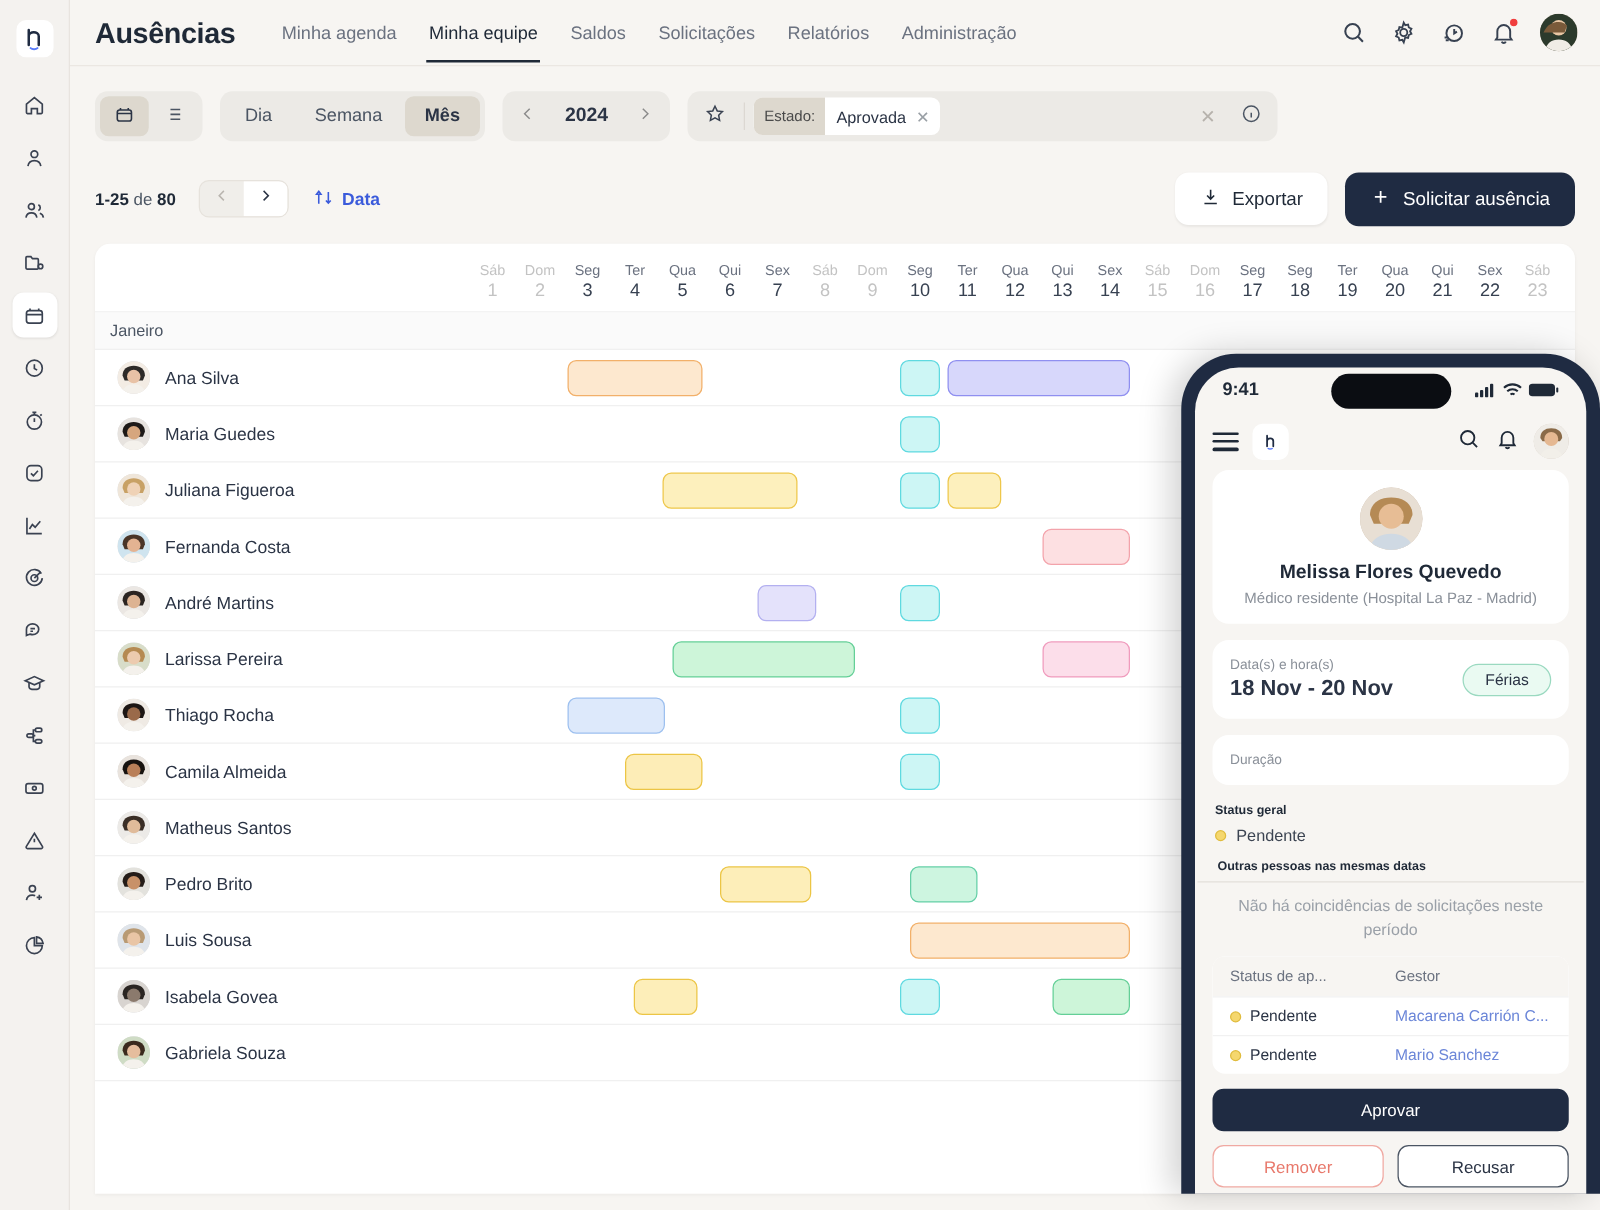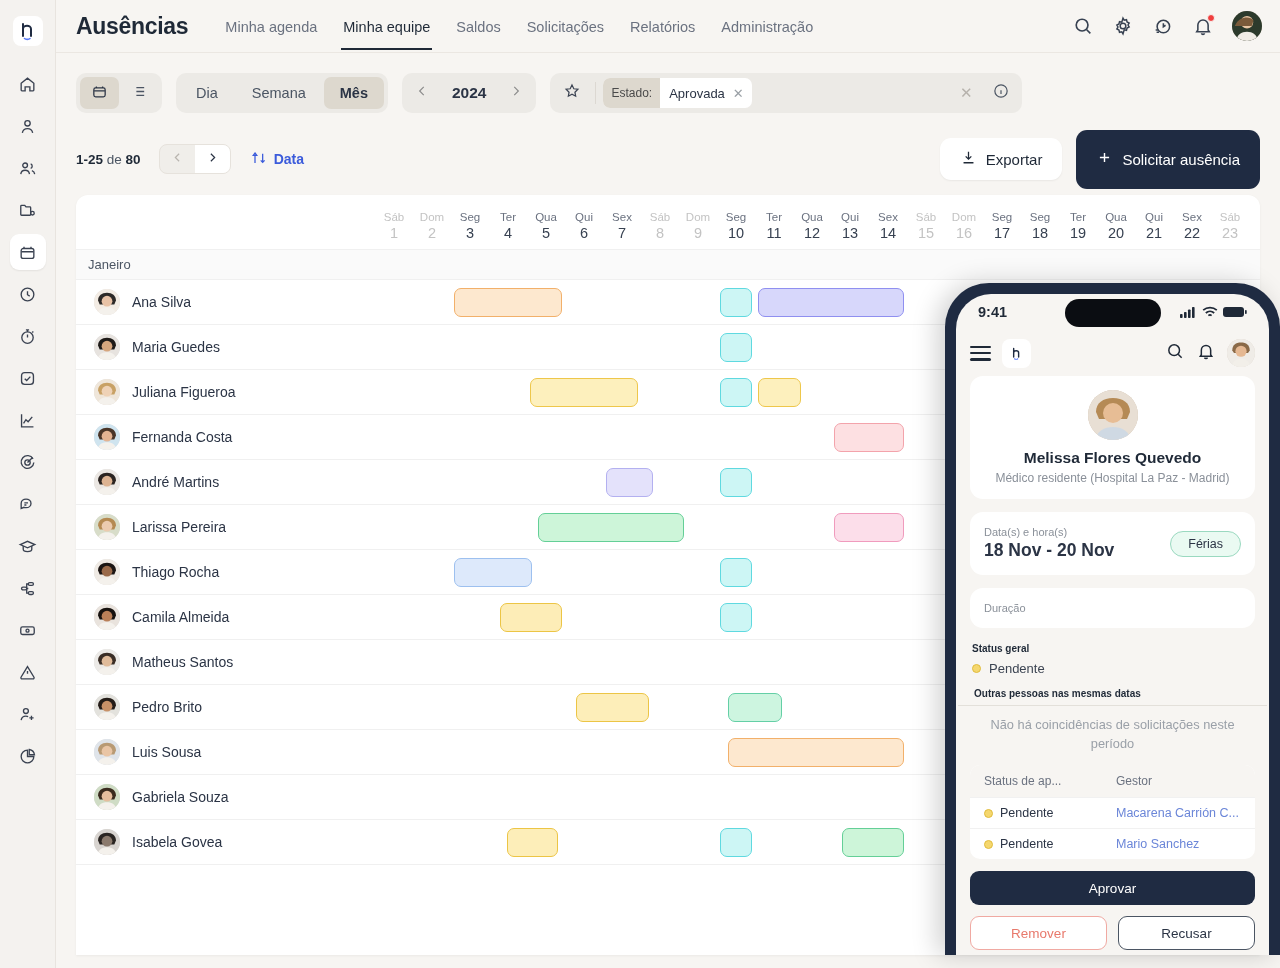--- a/index.html
+++ b/index.html
@@ -129,21 +129,21 @@
   .sortbtn { display:flex;align-items:center;gap:7px;margin-left:20px;color:#3b5bdb;font-size:14px;font-weight:600;}
   .sortbtn svg{width:16px;height:16px;}
   #subbar-right { margin-left:auto; display:flex; align-items:center; gap:14px; }
   .btn-ghost {
     display:flex;align-items:center;gap:9px;height:42px;padding:0 20px;
     background:#fff;border-radius:11px;font-size:15px;color:#1f2937;
     box-shadow:0 1px 2px rgba(0,0,0,.06);
   }
   .btn-ghost svg{width:17px;height:17px;}
   .btn-dark {
-    display:flex;align-items:center;gap:9px;height:59px;padding:16px 20px;
+    display:flex;align-items:center;gap:9px;height:43px;padding:16px 20px;
     background:#1f2b42;border-radius:11px;font-size:15px;color:#fff;font-weight:500;
   }
   .btn-dark svg{width:17px;height:17px;}
 
   
   #cal {
     position:absolute; left:76px; top:195px; width:1184px; height:760px;
     background:#fff; border-radius:12px 12px 0 0; overflow:hidden;
     box-shadow:0 1px 3px rgba(0,0,0,.05);
   }
@@ -842,47 +842,47 @@
           <div class="nm">Luis Sousa</div>
         </div>
         <div class="track">
           <div class="bar" style="left: 352.6px; width: 176.4px; background: rgb(253, 232, 207); border-color: rgb(242, 176, 106);"></div>
         </div>
       </div>
       <div class="row">
         <div class="namecol">
           <div class="av">
             <svg viewBox="0 0 32 32">
-              <rect width="32" height="32" fill="#cfdcc5"></rect>
-              <path d="M5 14c0-6 4.5-9.5 11-9.5S27 8 27 14l-2 5H7z" fill="#3a2a1e"></path>
-              <circle cx="16" cy="15" r="6.6" fill="#e5bd9d"></circle>
-              <path d="M4 32c1.4-6.4 5.8-9.4 12-9.4s10.6 3 12 9.4z" fill="#f4f1ec"></path>
-            </svg>
-          </div>
-          <div class="nm">Gabriela Souza</div>
-        </div>
-        <div class="track"></div>
-      </div>
-      <div class="row">
-        <div class="namecol">
-          <div class="av">
-            <svg viewBox="0 0 32 32">
               <rect width="32" height="32" fill="#d8d4d0"></rect>
               <path d="M5 14c0-6 4.5-9.5 11-9.5S27 8 27 14l-2 5H7z" fill="#2a2522"></path>
               <circle cx="16" cy="15" r="6.6" fill="#8b7a6d"></circle>
               <path d="M4 32c1.4-6.4 5.8-9.4 12-9.4s10.6 3 12 9.4z" fill="#f4f1ec"></path>
             </svg>
           </div>
           <div class="nm">Isabela Govea</div>
         </div>
         <div class="track">
           <div class="bar" style="left: 132.2px; width: 51px; background: rgb(253, 238, 185); border-color: rgb(236, 197, 69);"></div>
           <div class="bar" style="left: 345px; width: 32px; background: rgb(205, 246, 245); border-color: rgb(95, 217, 224);"></div>
           <div class="bar" style="left: 466.6px; width: 62.4px; background: rgb(205, 245, 217); border-color: rgb(100, 207, 151);"></div>
         </div>
+      </div>
+      <div class="row">
+        <div class="namecol">
+          <div class="av">
+            <svg viewBox="0 0 32 32">
+              <rect width="32" height="32" fill="#cfdcc5"></rect>
+              <path d="M5 14c0-6 4.5-9.5 11-9.5S27 8 27 14l-2 5H7z" fill="#3a2a1e"></path>
+              <circle cx="16" cy="15" r="6.6" fill="#e5bd9d"></circle>
+              <path d="M4 32c1.4-6.4 5.8-9.4 12-9.4s10.6 3 12 9.4z" fill="#f4f1ec"></path>
+            </svg>
+          </div>
+          <div class="nm">Gabriela Souza</div>
+        </div>
+        <div class="track"></div>
       </div>
     </div>
 </div>
 
 <div id="phone">
   <div class="screen">
 
     <div class="statusbar">
       <div class="st-time">9:41</div>
       <div class="notch"></div>

